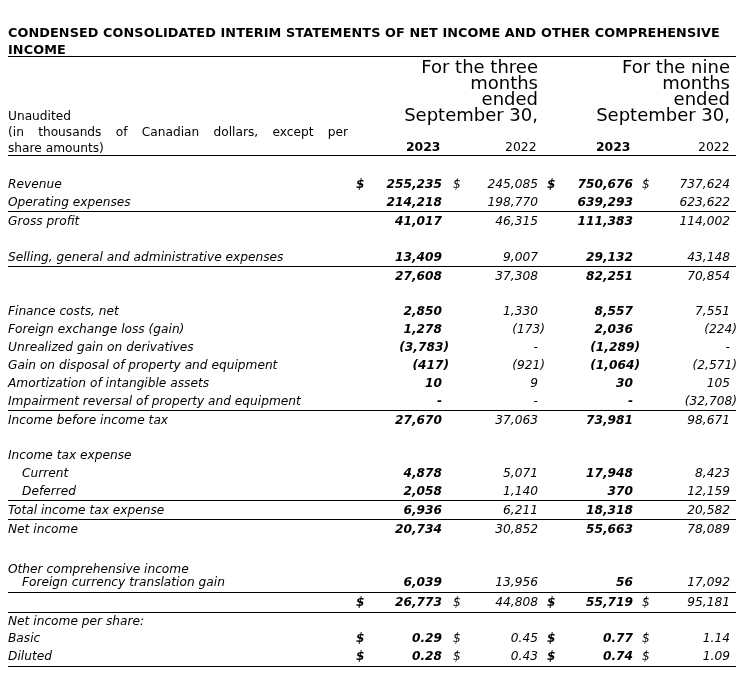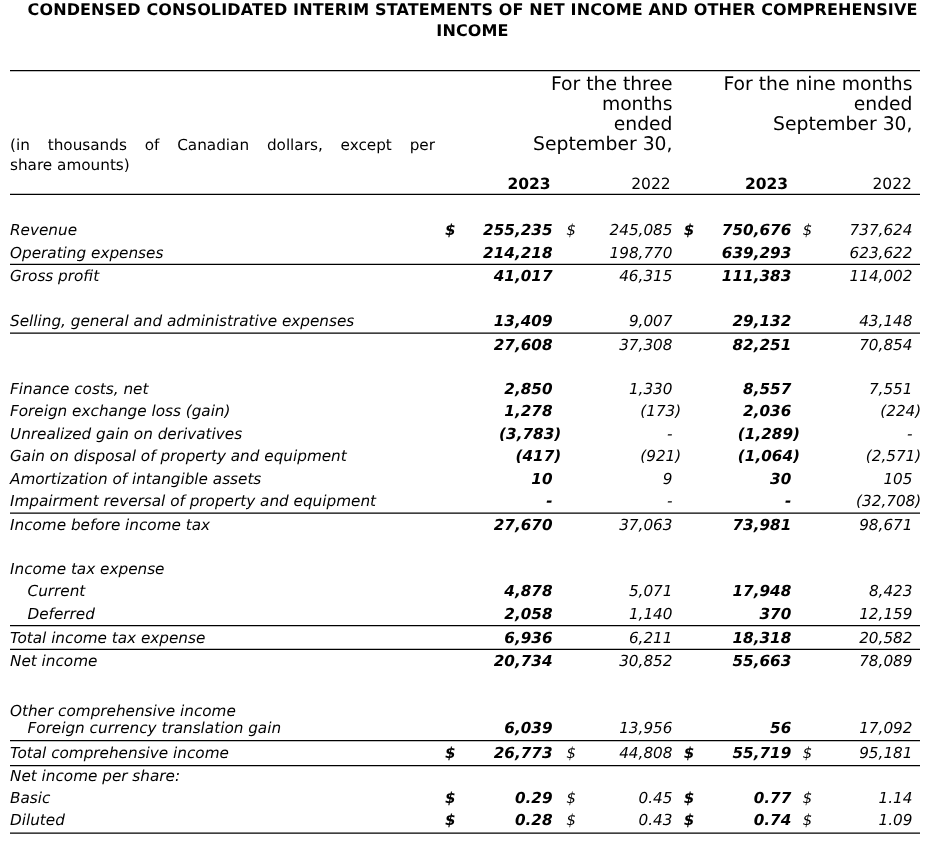--- a/index.html
+++ b/index.html
@@ -1,26 +1,26 @@
 <!DOCTYPE html>
 <html><head>
 <meta charset="utf-8">
 <style>
   html, body { margin: 0; padding: 0; background: #ffffff; }
   body {
     width: 754px; height: 682px; position: relative; overflow: hidden;
     font-family: "DejaVu Sans", sans-serif; font-size: 12.2px; color: #000;
   }
   .title {
-    position: absolute; left: 8px; top: 0; width: 740px;
-    font-weight: bold; font-size: 12.8px; line-height: 17px; letter-spacing: 0.1px; text-align: center;
+    position: absolute; left: 8px; top: 24px; width: 740px;
+    font-weight: bold; font-size: 12.8px; line-height: 17px; letter-spacing: 0.1px;
   }
   .topline { position: absolute; left: 8px; width: 728px; top: 56px; height: 0; border-top: 1.3px solid #000; }
   .hdr-period {
-    position: absolute; text-align: right; line-height: 16px; font-size: 15px;
+    position: absolute; text-align: right; line-height: 16px; font-size: 18px;
   }
   .hdr-left {
     position: absolute; left: 8px; top: 108px; width: 340px; line-height: 16px; font-size: 12.2px;
   }
   .hdr-left .just { text-align: justify; text-align-last: justify; }
   .row {
     position: absolute; left: 8px; width: 728px; height: 18px; line-height: 18px; font-style: italic;
   }
   .row .label { position: absolute; left: 0; white-space: nowrap; }
   .row .label.indent { left: 14px; }
@@ -48,20 +48,21 @@
   <div>ended</div>
   <div>September 30,</div>
 </div>
 <div class="hdr-period" style="left:570px; width:160px; top:59px;">
   <div>For the nine months</div>
   <div>ended</div>
   <div>September 30,</div>
 </div>
 
 <div class="hdr-left">
+  <div>Unaudited</div>
   <div class="just">(in thousands of Canadian dollars, except per</div>
   <div>share amounts)</div>
 </div>
 
 <div class="yearhdr" style="left:406px; font-weight:bold;">2023</div>
 <div class="yearhdr" style="left:505px;">2022</div>
 <div class="yearhdr" style="left:596px; font-weight:bold;">2023</div>
 <div class="yearhdr" style="left:698px;">2022</div>
 <div class="rule" style="top:155px;"></div>
 
@@ -197,21 +198,20 @@
 </div>
 <div class="row" style="top:573px;">
   <span class="label indent">Foreign currency translation gain</span>
   <span class="cell v1">6,039</span>
   <span class="cell v2">13,956</span>
   <span class="cell v3">56</span>
   <span class="cell v4">17,092</span>
 </div>
 <div class="rule" style="top:592px;"></div>
 <div class="row" style="top:593px;">
-  <span class="label">Total comprehensive income</span>
   <span class="cell d1">$</span>
   <span class="cell v1">26,773</span>
   <span class="cell d2">$</span>
   <span class="cell v2">44,808</span>
   <span class="cell d3">$</span>
   <span class="cell v3">55,719</span>
   <span class="cell d4">$</span>
   <span class="cell v4">95,181</span>
 </div>
 <div class="rule" style="top:612px;"></div>

